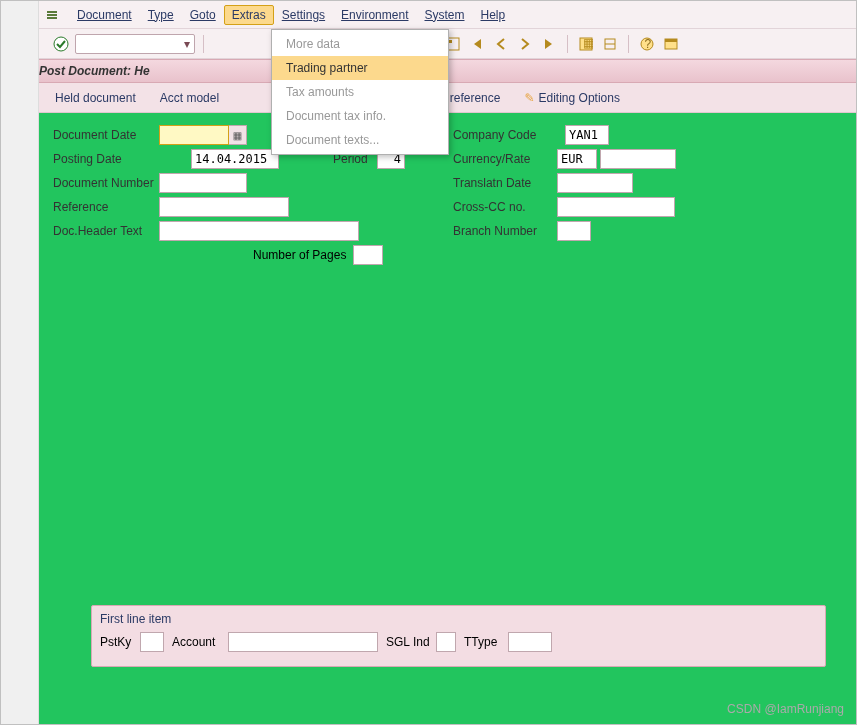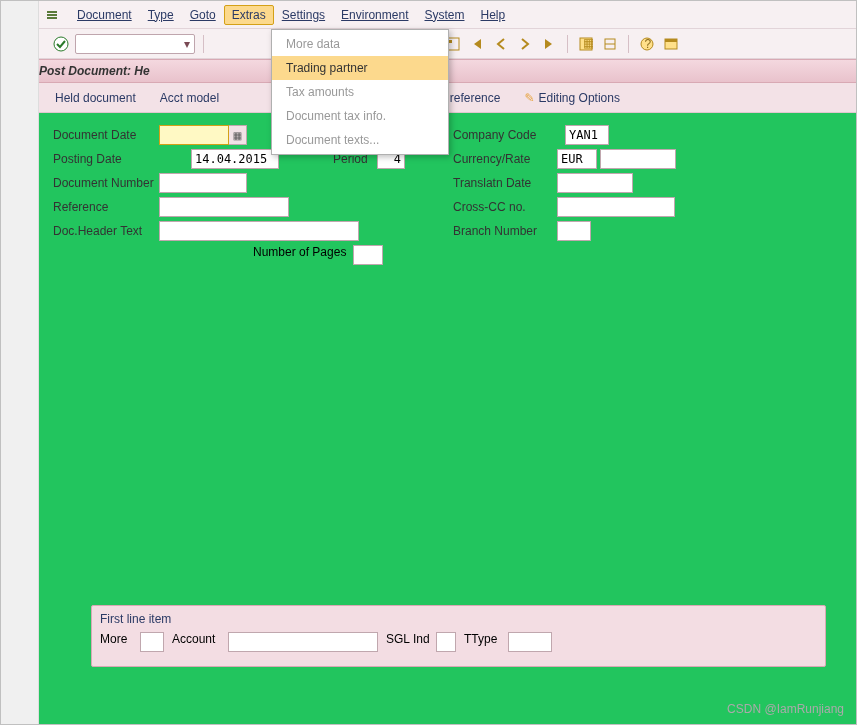--- a/index.html
+++ b/index.html
@@ -15,21 +15,21 @@
   .menuitem.active { background:#fcd98d; border:1px solid #d4a017; border-radius:2px; padding:2px 7px; }
   .accel { text-decoration: underline; }
   .toolbar { display:flex; align-items:center; height:30px; padding:4px 12px; background:#f7f0f2; border-bottom:1px solid #e2d4d9; gap:4px;}
   .tb-combo { width:120px; height:20px; border:1px solid #bfa5ad; background:#fff; border-radius:2px; display:flex; align-items:center; padding:0 4px; justify-content:flex-end; color:#7a4a55;}
   .tb-sep { width:1px; height:18px; background:#d6bfc6; margin:0 4px;}
   .tb-btn { width:20px; height:20px; display:flex; align-items:center; justify-content:center; cursor:default; }
   .titlebar { background:linear-gradient(#f4d8df,#e9c2cc); border-top:1px solid #d8a9b4; border-bottom:1px solid #d8a9b4; padding:4px 0; font-weight:bold; font-style:italic; font-size:12px; color:#333; }
   .subtoolbar { display:flex; align-items:center; height:30px; padding:0 10px; background:#f3e2e7; border-bottom:1px solid #e1c7cf; gap:12px;}
   .subbtn { padding:3px 6px; color:#2b3a65; cursor:default; display:flex; align-items:center; gap:4px;}
   .form { padding:12px 14px; }
-  .row { display:flex; align-items:flex-start; margin-bottom:4px; }
+  .row { display:flex; align-items:center; margin-bottom:4px; }
   .col { display:flex; align-items:center; }
   .lbl { width:106px; color:#333; }
   .lbl2 { width:104px; color:#333; }
   input.field { height:20px; border:1px solid #c0a7ae; background:#fff; padding:0 3px; font-family:Consolas,monospace; font-size:12px;}
   .field.req { background:#fff9c4; border:1px solid #d4a017; }
   .datebtn { width:18px; height:20px; border:1px solid #c0a7ae; border-left:none; background:#f1e2e6; display:flex; align-items:center; justify-content:center; font-size:10px; color:#555;}
   .chkbtn { width:18px; height:20px; border:1px solid #c0a7ae; background:#f1e2e6; display:flex; align-items:center; justify-content:center; font-size:10px;}
   .gapcol { width:280px; display:flex; align-items:center; }
   .block { position:absolute; left:52px; right:30px; bottom:57px; border:1px solid #d8a9b4; background:#f3dde3; border-radius:2px; padding:6px 8px 10px 8px;}
   .block-title { color:#2b3a65; margin-bottom:6px; }
@@ -231,21 +231,21 @@
       <div class="row">
         <div style="width:200px"></div>
         <span style="width:100px">Number of Pages</span>
         <input class="field" style="width: 30px;" value="">
       </div>
     </div>
 
     <div class="block">
       <div class="block-title">First line item</div>
       <div class="row">
-        <span style="width:40px">More</span>
+        <span style="width:40px">PstKy</span>
         <input class="field" style="width: 24px;" value="">
         <span style="width:56px;margin-left:8px">Account</span>
         <input class="field" style="width: 150px;" value="">
         <span style="width:50px;margin-left:8px">SGL Ind</span>
         <input class="field" style="width: 20px;" value="">
         <span style="width:44px;margin-left:8px">TType</span>
         <input class="field" style="width: 44px;" value="">
       </div>
     </div>
 

